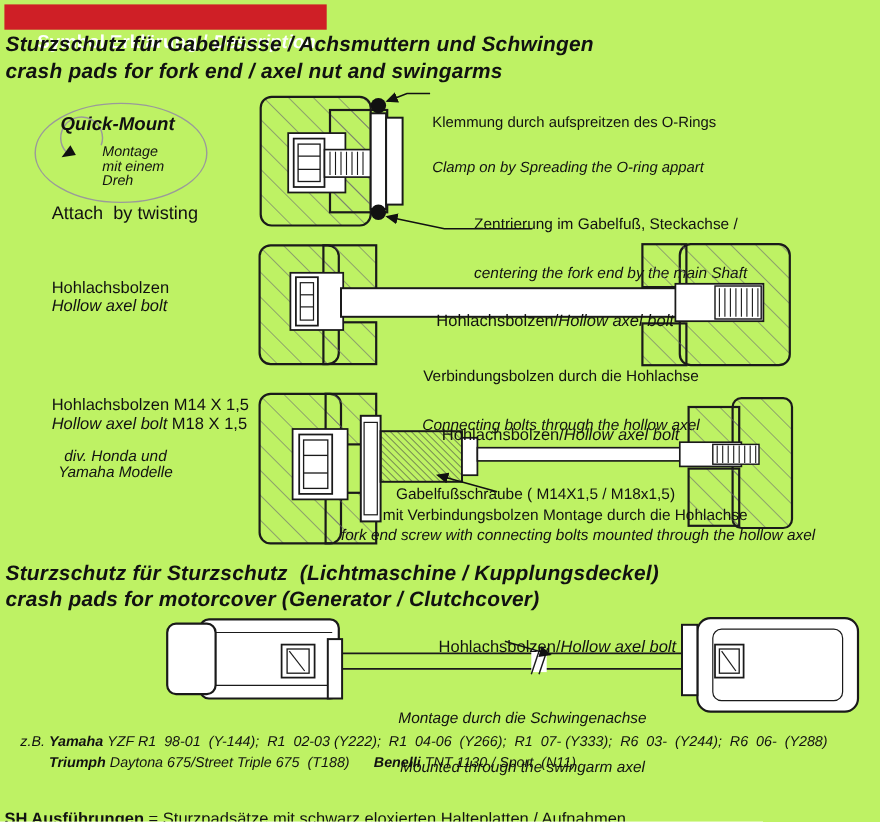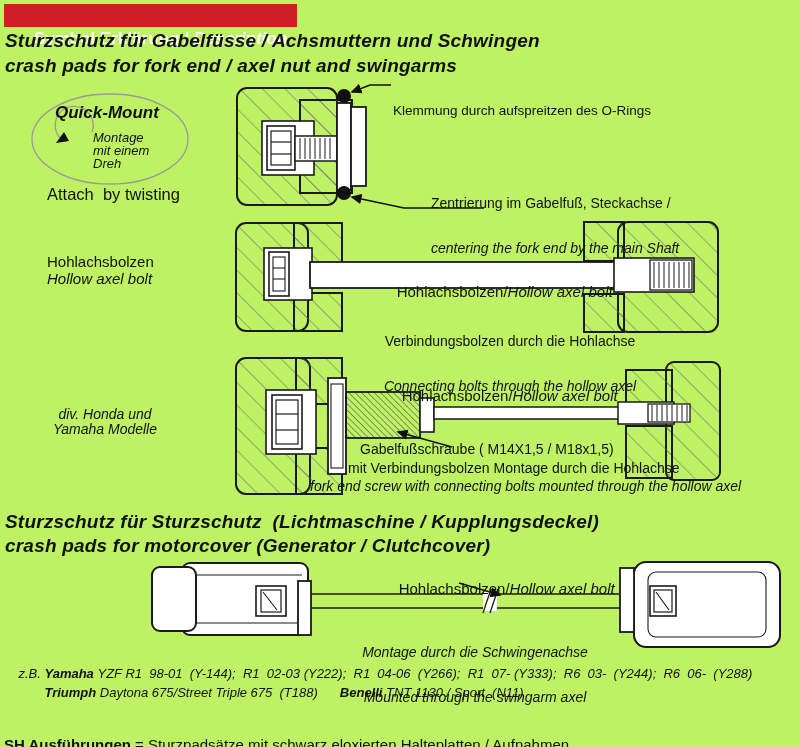--- a/index.html
+++ b/index.html
@@ -75,20 +75,21 @@
       <circle cx="344" cy="20" r="7" fill="#111" stroke="none"></circle>
       <circle cx="344" cy="117" r="7" fill="#111" stroke="none"></circle>
     </g>
 
     <polyline points="391,9 370,9 352,16" fill="none" stroke="#111" stroke-width="1.4" marker-end="url(#ar1)"></polyline>
     <path d="M484,132 H404 L352,121" fill="none" stroke="#111" stroke-width="1.4" marker-end="url(#ar1)"></path>
   </svg>
 
   <div class="abs lbl pre" style="left:393px;top:77px;">
     <div>Klemmung durch aufspreitzen des O-Rings</div>
+    <div class="it">Clamp on by Spreading the O-ring appart</div>
   </div>
   <div class="abs qm-title" style="left:55px;top:103px;">Quick-Mount</div>
   <div class="abs qm-note preline" style="left:93px;top:131px;width:84px;">Montage
 mit einem
 Dreh</div>
   <div class="abs attach pre" style="left:47px;top:185px;">Attach  by twisting</div>
   <div class="abs lbl14 pre" style="left:431px;top:166px;">
     <div>Zentrierung im Gabelfuß, Steckachse /</div>
     <div class="it">centering the fork end by the main Shaft</div>
   </div>
@@ -183,20 +184,24 @@
           <line x1="667" y1="55" x2="667" y2="71"></line>
         <line x1="672" y1="55" x2="672" y2="71"></line>
           <line x1="677" y1="55" x2="677" y2="71"></line>
         <line x1="682" y1="55" x2="682" y2="71"></line>
           <line x1="687" y1="55" x2="687" y2="71"></line>
       </g>
     </g>
     <line x1="452" y1="97" x2="398" y2="82" stroke="#111" stroke-width="1.4" marker-end="url(#ar3)"></line>
   </svg>
 
+  <div class="abs lbl15" style="left:47px;top:360px;">
+    <div><span>Hohlachsbolzen</span>&nbsp;<span>M14 X 1,5</span></div>
+    <div><span class="it">Hollow axel bolt</span>&nbsp;<span>M18 X 1,5</span></div>
+  </div>
   <div class="abs lbl14 it preline" style="left:50px;top:407px;width:110px;text-align:center;">div. Honda und
 Yamaha Modelle</div>
   <div class="abs lbl15 pre" style="left:385px;top:370px;">
     <span>Hohlachsbolzen/</span><span class="it">Hollow axel bolt</span>
   </div>
   <div class="abs lbl14 pre" style="left:360px;top:442px;">Gabelfußschraube ( M14X1,5 / M18x1,5)</div>
   <div class="abs lbl14 it pre" style="left:310px;top:479px;">fork end screw with connecting bolts mounted through the hollow axel</div>
   <div class="abs lbl14 pre" style="left:348px;top:461px;">mit Verbindungsbolzen Montage durch die Hohlachse</div>
 
   <div class="abs h-main pre" style="left:5px;top:511px;">Sturzschutz für Sturzschutz  (Lichtmaschine / Kupplungsdeckel)</div>

